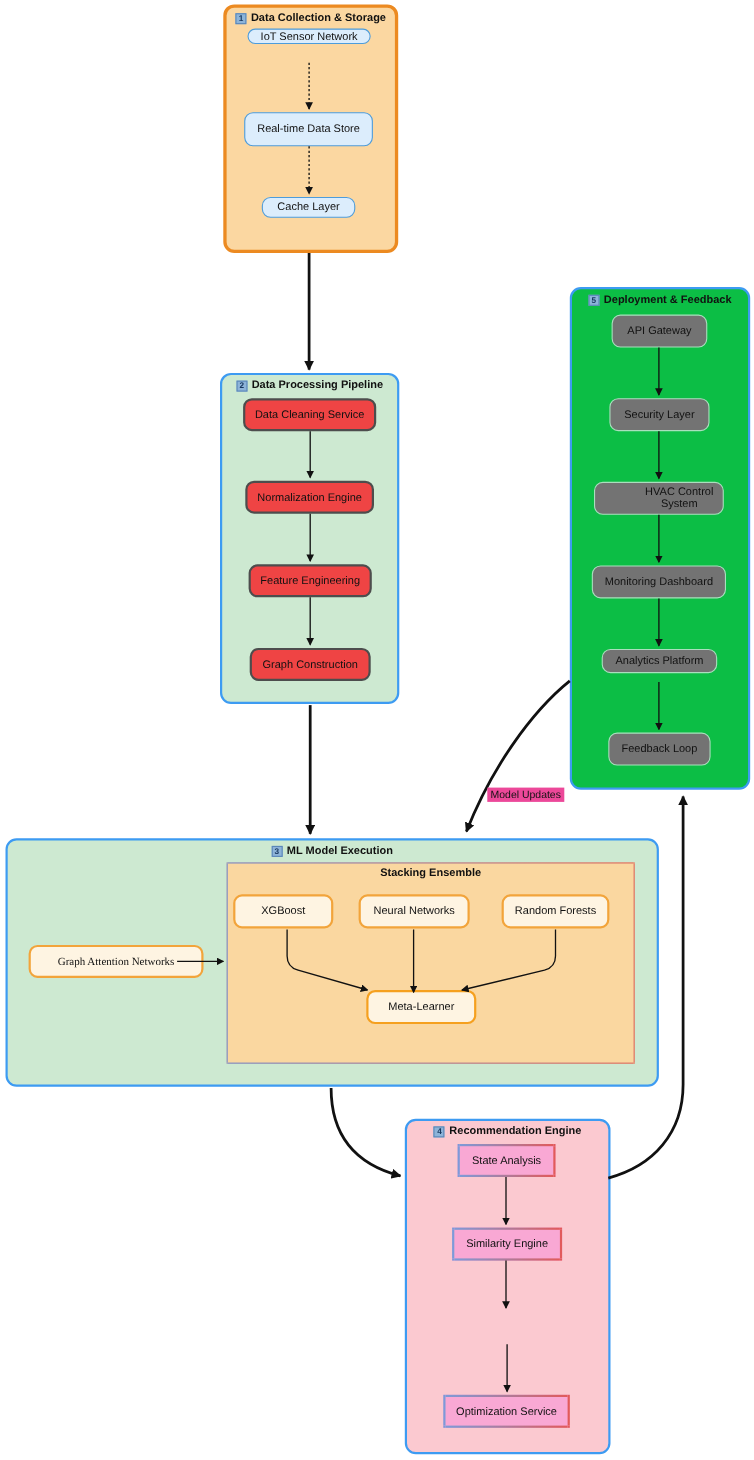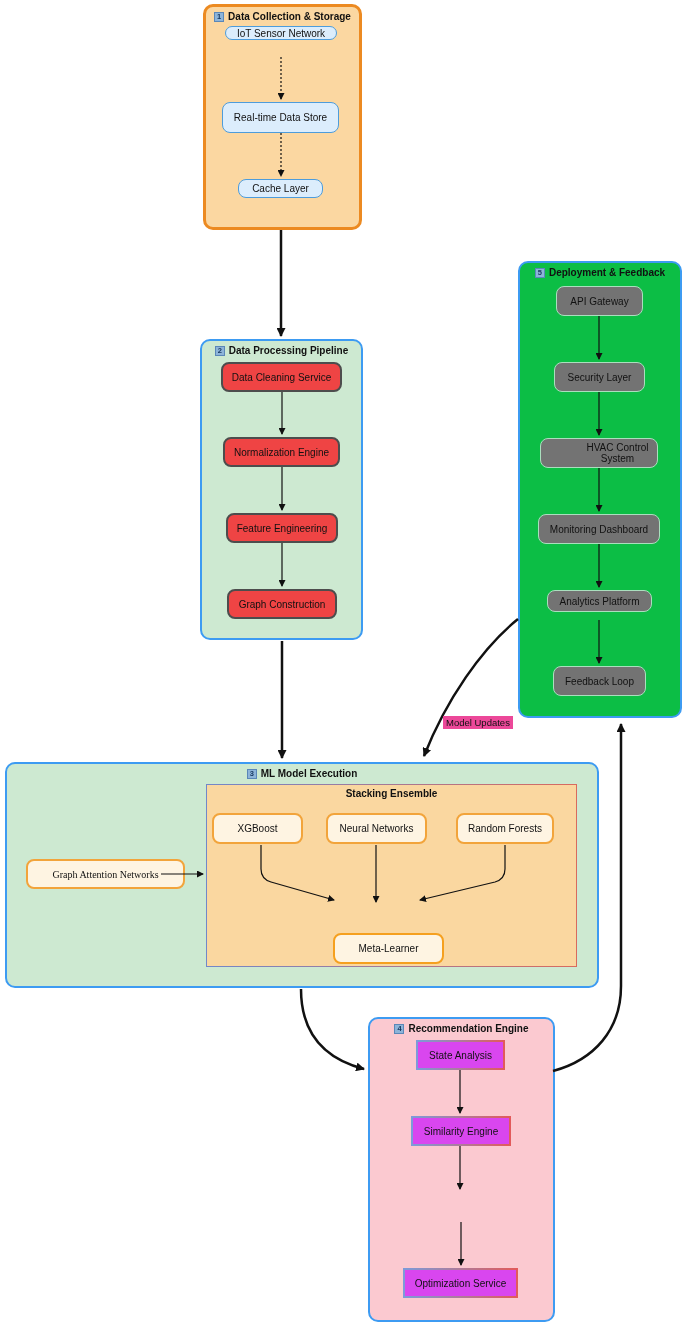--- a/index.html
+++ b/index.html
@@ -23,21 +23,21 @@
             border:1.5px solid;border-image:linear-gradient(90deg,#7287c9,#d96a5e) 1;z-index:2;box-sizing:border-box;}
   .subtitle{position:absolute;left:0;right:0;top:3px;text-align:center;font-size:10px;font-weight:600;z-index:3;}
 
   .node{position:absolute;display:flex;align-items:center;justify-content:center;text-align:center;
         font-size:10px;line-height:1.1;z-index:4;box-sizing:border-box;padding:2px;}
   .n-blue{background:#dcedfc;border:1.5px solid #4d9cdb;border-radius:8px;}
   .n-gray{background:#ef4444;border:2px solid #4d4d4d;border-radius:8px;}
   .n-mint{background:#737373;border:1.5px solid #aadfbe;border-radius:8px;}
   .n-cream{background:#fef4e2;border:2px solid #f2a43b;border-radius:8px;}
   .n-meta{background:#fef4e2;border:2.5px solid #f5a01f;border-radius:8px;}
-  .n-grad{background:#d946ef;border:2px solid;border-image:linear-gradient(90deg,#7c9bd9,#e25a5a) 1;}
+  .n-grad{background:#f9a8d4;border:2px solid;border-image:linear-gradient(90deg,#7c9bd9,#e25a5a) 1;}
 
   .edges{position:absolute;left:0;top:0;z-index:5;pointer-events:none;}
   .edge-label{position:absolute;left:443px;top:684px;background:#ec4899;color:#111;
               font-size:9.5px;padding:1px 3px;z-index:6;margin-top:32px;}
 </style>
 </head>
 <body>
 
 <div class="stage">
 
@@ -86,21 +86,21 @@
 
   <div class="node n-gray" style="left:221px;top:362px;width:121px;height:30px;">Data Cleaning Service</div>
   <div class="node n-gray" style="left:223px;top:437px;width:117px;height:30px;">Normalization Engine</div>
   <div class="node n-gray" style="left:226px;top:513px;width:112px;height:30px;">Feature Engineering</div>
   <div class="node n-gray" style="left:227px;top:589px;width:110px;height:30px;">Graph Construction</div>
 
   <div class="node n-cream" style="left:26px;top:859px;width:159px;height:30px;font-family:Liberation Serif, serif;">Graph Attention Networks</div>
   <div class="node n-cream" style="left:212px;top:813px;width:91px;height:31px;text-align:right;">XGBoost</div>
   <div class="node n-cream" style="left:326px;top:813px;width:101px;height:31px;">Neural Networks</div>
   <div class="node n-cream" style="left:456px;top:813px;width:98px;height:31px;">Random Forests</div>
-  <div class="node n-meta" style="left:333px;top:933px;width:111px;height:31px;">Meta-Learner</div>
+  <div class="node n-meta" style="left:333px;top:900px;width:100px;height:31px;">Meta-Learner</div>
 
   <div class="node n-grad" style="left:416px;top:1040px;width:89px;height:30px;">State Analysis</div>
   <div class="node n-grad" style="left:411px;top:1116px;width:100px;height:30px;">Similarity Engine</div>
   <div class="node n-grad" style="left:403px;top:1268px;width:115px;height:30px;">Optimization Service</div>
 
   <div class="node n-mint" style="left:556px;top:286px;width:87px;height:30px;">API Gateway</div>
   <div class="node n-mint" style="left:554px;top:362px;width:91px;height:30px;">Security Layer</div>
   <div class="node n-mint" style="left:540px;top:438px;width:118px;height:30px;padding-left:39px;">HVAC Control System</div>
   <div class="node n-mint" style="left:538px;top:514px;width:122px;height:30px;">Monitoring Dashboard</div>
   <div class="node n-mint" style="left:547px;top:590px;width:105px;height:22px;">Analytics Platform</div>

